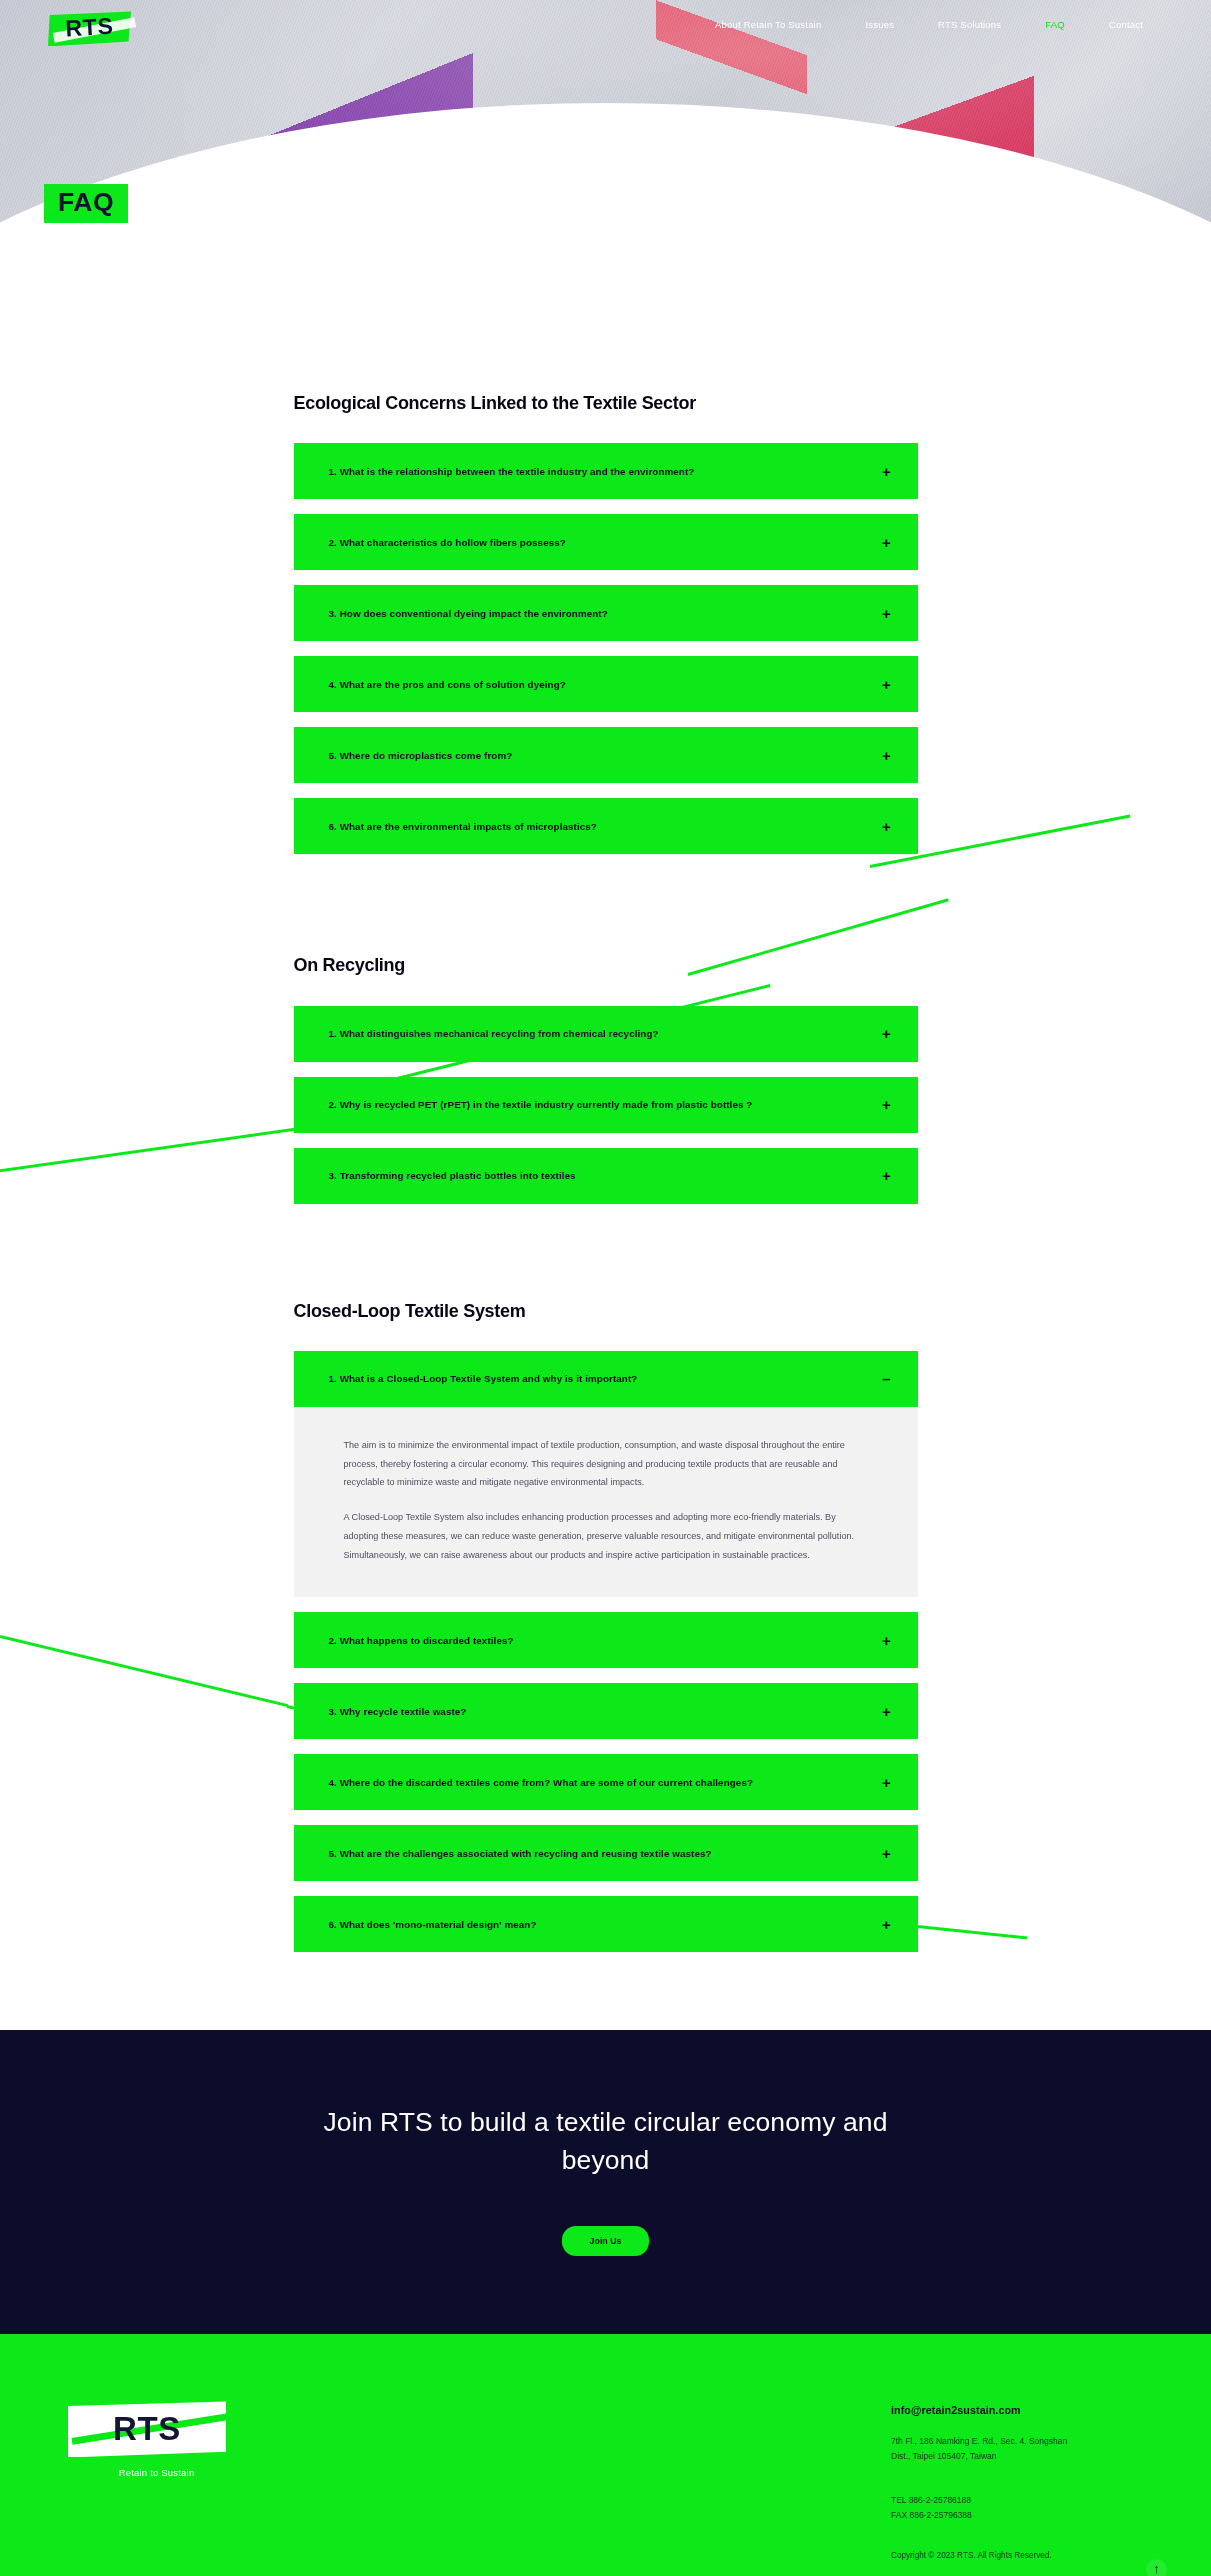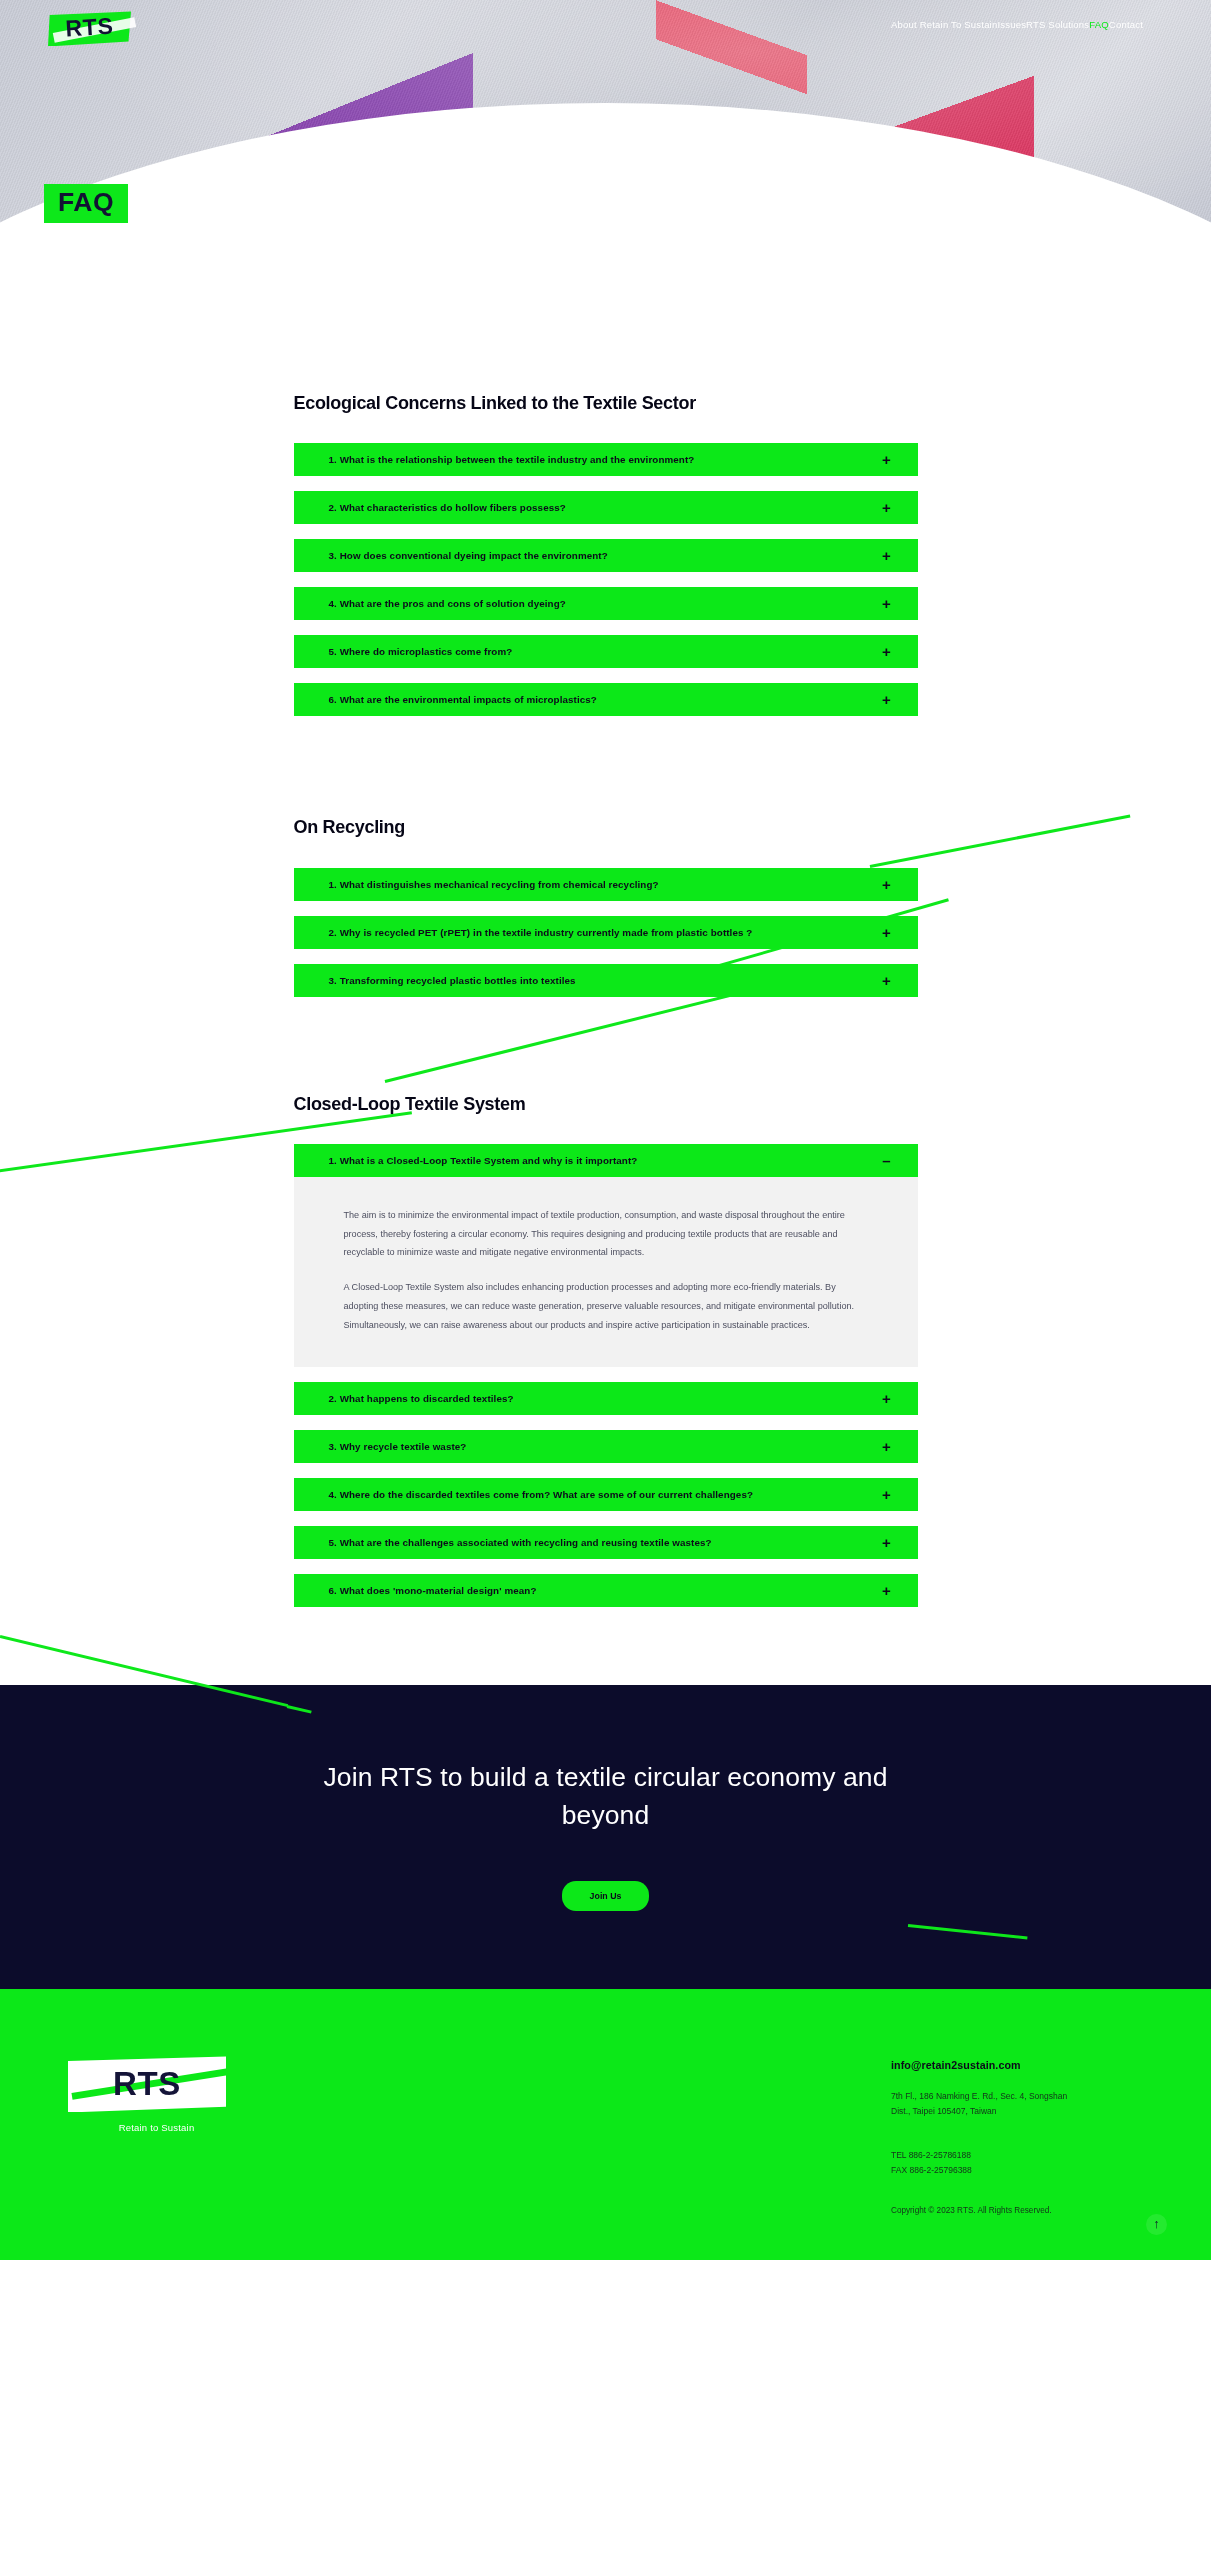--- a/index.html
+++ b/index.html
@@ -74,21 +74,21 @@
   .logo-header .rtstext {
     position:absolute; left:0; right:0; top:2.5px;
     text-align:center;
     font-size:23px; font-weight:bold; letter-spacing:0.6px;
     color:#121233;
     transform:rotate(-3.5deg);
   }
 
   .nav {
     position:absolute; right:68px; top:19px;
-    display:flex; align-items:center; z-index:6;
+    display:flex; gap:44px; align-items:center; z-index:6;
   }
   .nav a {
     font-size:9.5px; color:#ffffff; text-decoration:none;
     letter-spacing:0.2px; white-space:nowrap;
   }
   .nav a.active { color:#0de81a; }
 
   .faq-badge {
     position:absolute; left:44px; top:184px; z-index:6;
     background:#0de81a;
@@ -113,21 +113,21 @@
     max-width:587px;
   }
   .sect-1 { padding-top:107px; }
   .sect-2 { padding-top:85px; }
   .sect-3 { padding-top:81px; }
 
   .acc-list { margin-top:29px; }
   .acc-item { margin-bottom:15px; }
   .acc-head {
     background:#0ce818;
-    height:33px;
+    height:56px;
     display:flex; align-items:center; justify-content:space-between;
     padding:0 24px 0 35px;
     cursor:pointer;
   }
   .acc-q {
     font-size:9.8px; font-weight:bold; color:#0b0b1a;
     letter-spacing:0.1px;
   }
   .acc-sign {
     font-size:15px; font-weight:bold; color:#0b0b1a;

